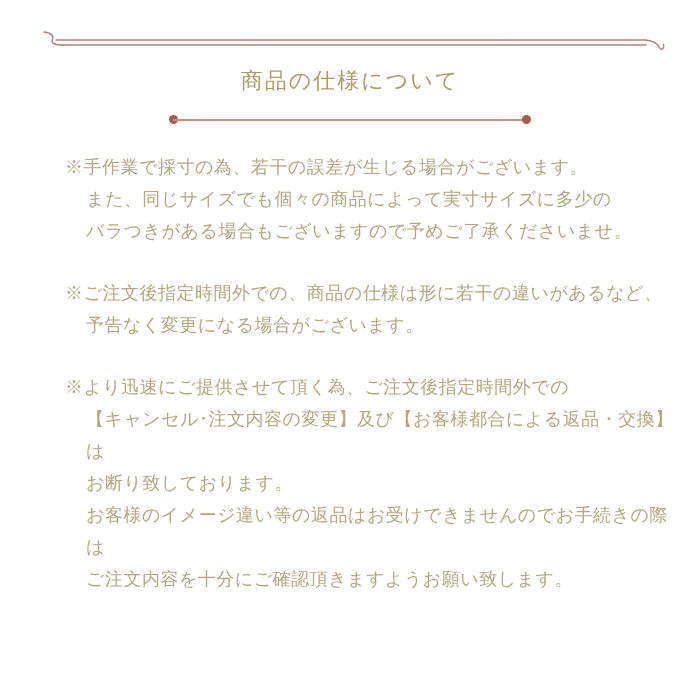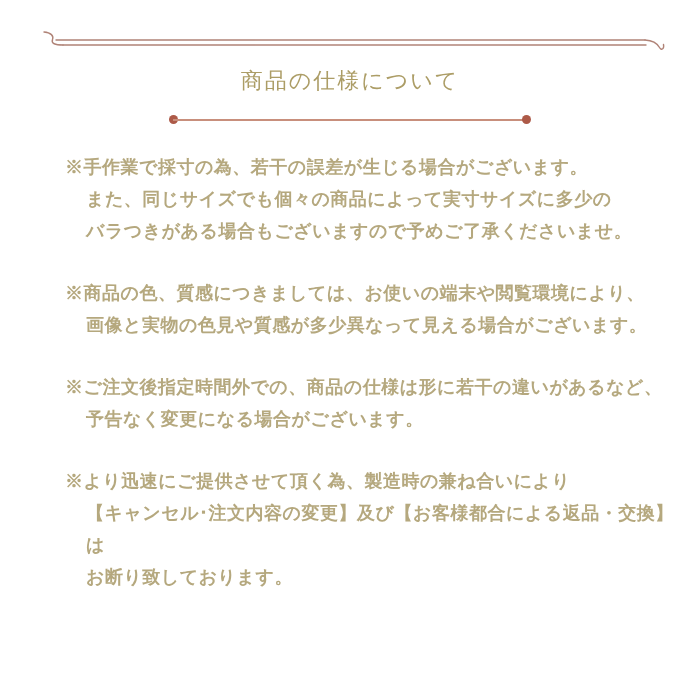--- a/index.html
+++ b/index.html
@@ -78,21 +78,20 @@
     font-size: 18px;
     line-height: 32px;
     letter-spacing: 0.5px;
     color: var(--color-body-text);
   }
   .notice {
     margin: 0 0 30px 0;
     padding-left: 21px;
     text-indent: -21px;
     white-space: pre-line;
-    font-weight: bold;
   }
 </style>
 </head>
 <body>
 
 <div class="page">
 
   <svg class="border-svg border-top" viewBox="0 0 700 30" fill="none" stroke="#b08377" stroke-width="1.4" stroke-linecap="round">
     <path d="M 44 5 C 51 5.5 54 9 52.5 12.5 C 51 16.5 55 18 63 18"></path>
     <path d="M 56 13 L 645 13"></path>
@@ -105,25 +104,23 @@
   <div class="divider">
     <span class="divider-dot left"></span>
     <span class="divider-line"></span>
     <span class="divider-dot right"></span>
   </div>
 
   <div class="notice-list">
       <p class="notice">※手作業で採寸の為、若干の誤差が生じる場合がございます。
 また、同じサイズでも個々の商品によって実寸サイズに多少の
 バラつきがある場合もございますので予めご了承くださいませ。</p>
-      <p class="notice">※商品の色、質感につきましては、お使いの端末や閲覧環境により、
-画像と実物の色見や質感が多少異なって見える場合がございます。</p>
       <p class="notice">※ご注文後指定時間外での、商品の仕様は形に若干の違いがあるなど、
 予告なく変更になる場合がございます。</p>
-      <p class="notice">※より迅速にご提供させて頂く為、製造時の兼ね合いにより
+      <p class="notice">※より迅速にご提供させて頂く為、ご注文後指定時間外での
 【キャンセル･注文内容の変更】及び【お客様都合による返品・交換】は
 お断り致しております。
 お客様のイメージ違い等の返品はお受けできませんのでお手続きの際は
 ご注文内容を十分にご確認頂きますようお願い致します。</p>
     </div>
 
   <svg class="border-svg border-bottom" viewBox="0 0 700 30" fill="none" stroke="#b08377" stroke-width="1.4" stroke-linecap="round">
     <path d="M 44 5 C 51 5.5 54 9 52.5 12.5 C 51 16.5 55 18 63 18"></path>
     <path d="M 56 13 L 645 13"></path>
     <path d="M 63 18 L 646 18"></path>

